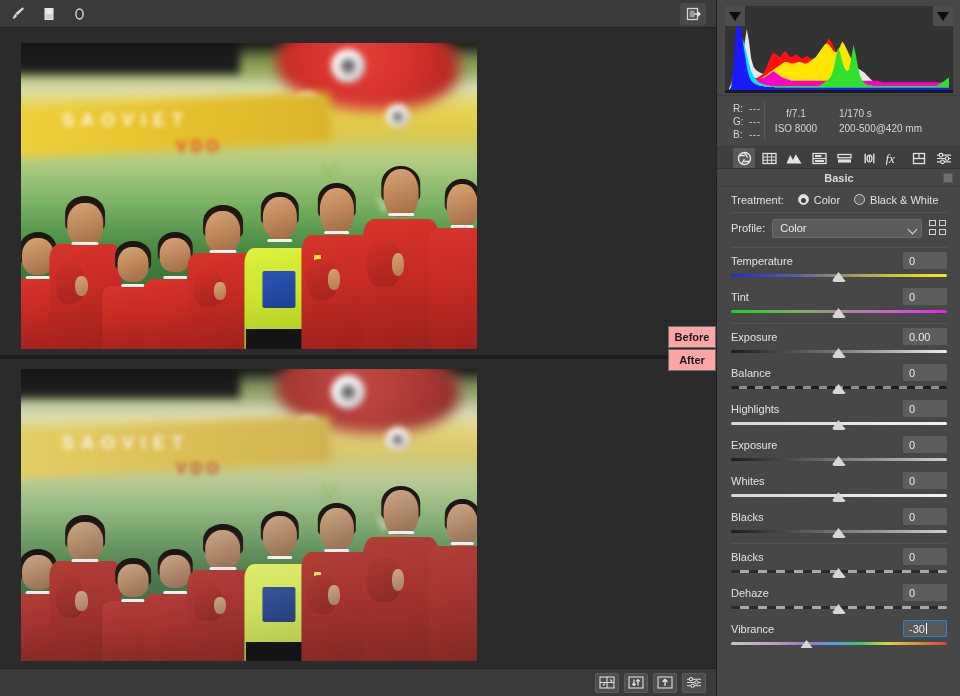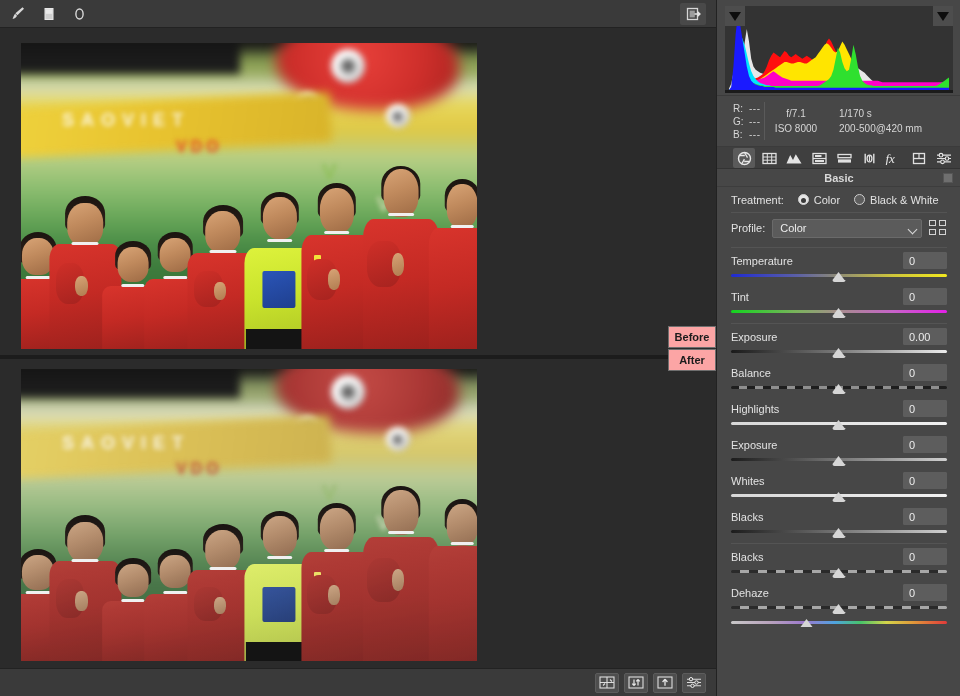--- a/index.html
+++ b/index.html
@@ -862,20 +862,27 @@
             </div>
             <div class="track-wrap">
               <div class="track t-clarity"></div>
               <div class="knob" style="left:50%">
                 <i></i>
                 <b></b>
               </div>
             </div>
           </div>
           <div class="slider-block">
+            <div class="slider-head">
+              <span class="slider-name">Vibrance</span>
+              <span class="slider-val focus">
+                <span>-30</span>
+                <span class="caret"></span>
+              </span>
+            </div>
             <div class="track-wrap">
               <div class="track t-sat"></div>
               <div class="knob" style="left:35%">
                 <i></i>
               </div>
             </div>
           </div>
         </div>
     </div>
   </div>

